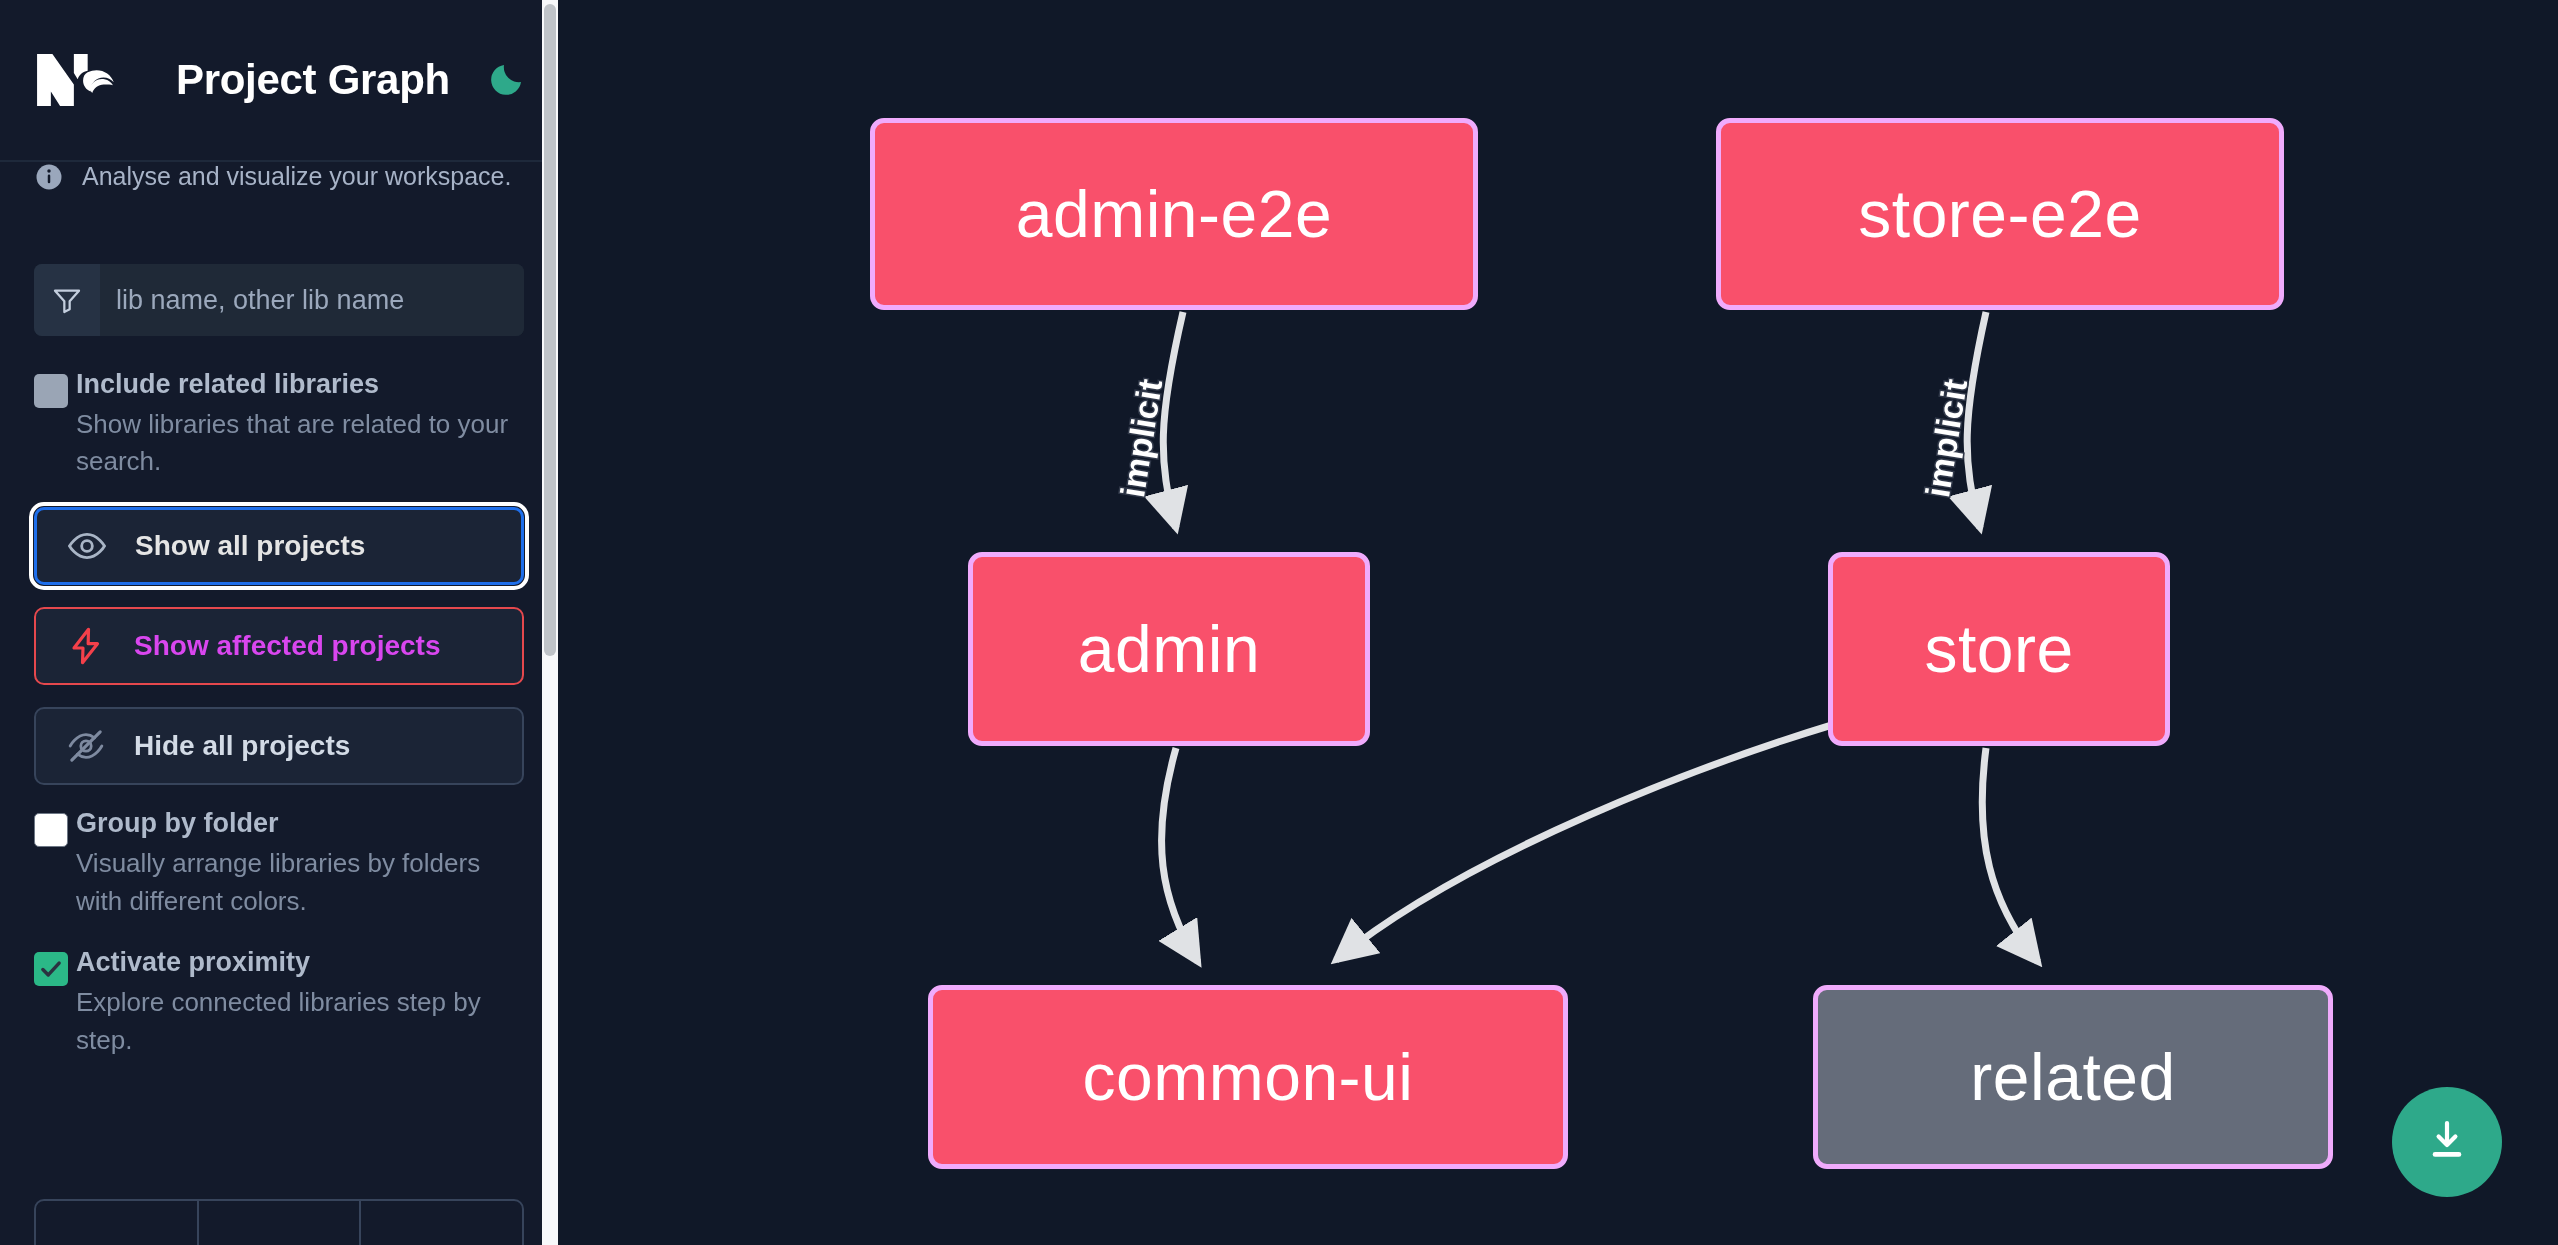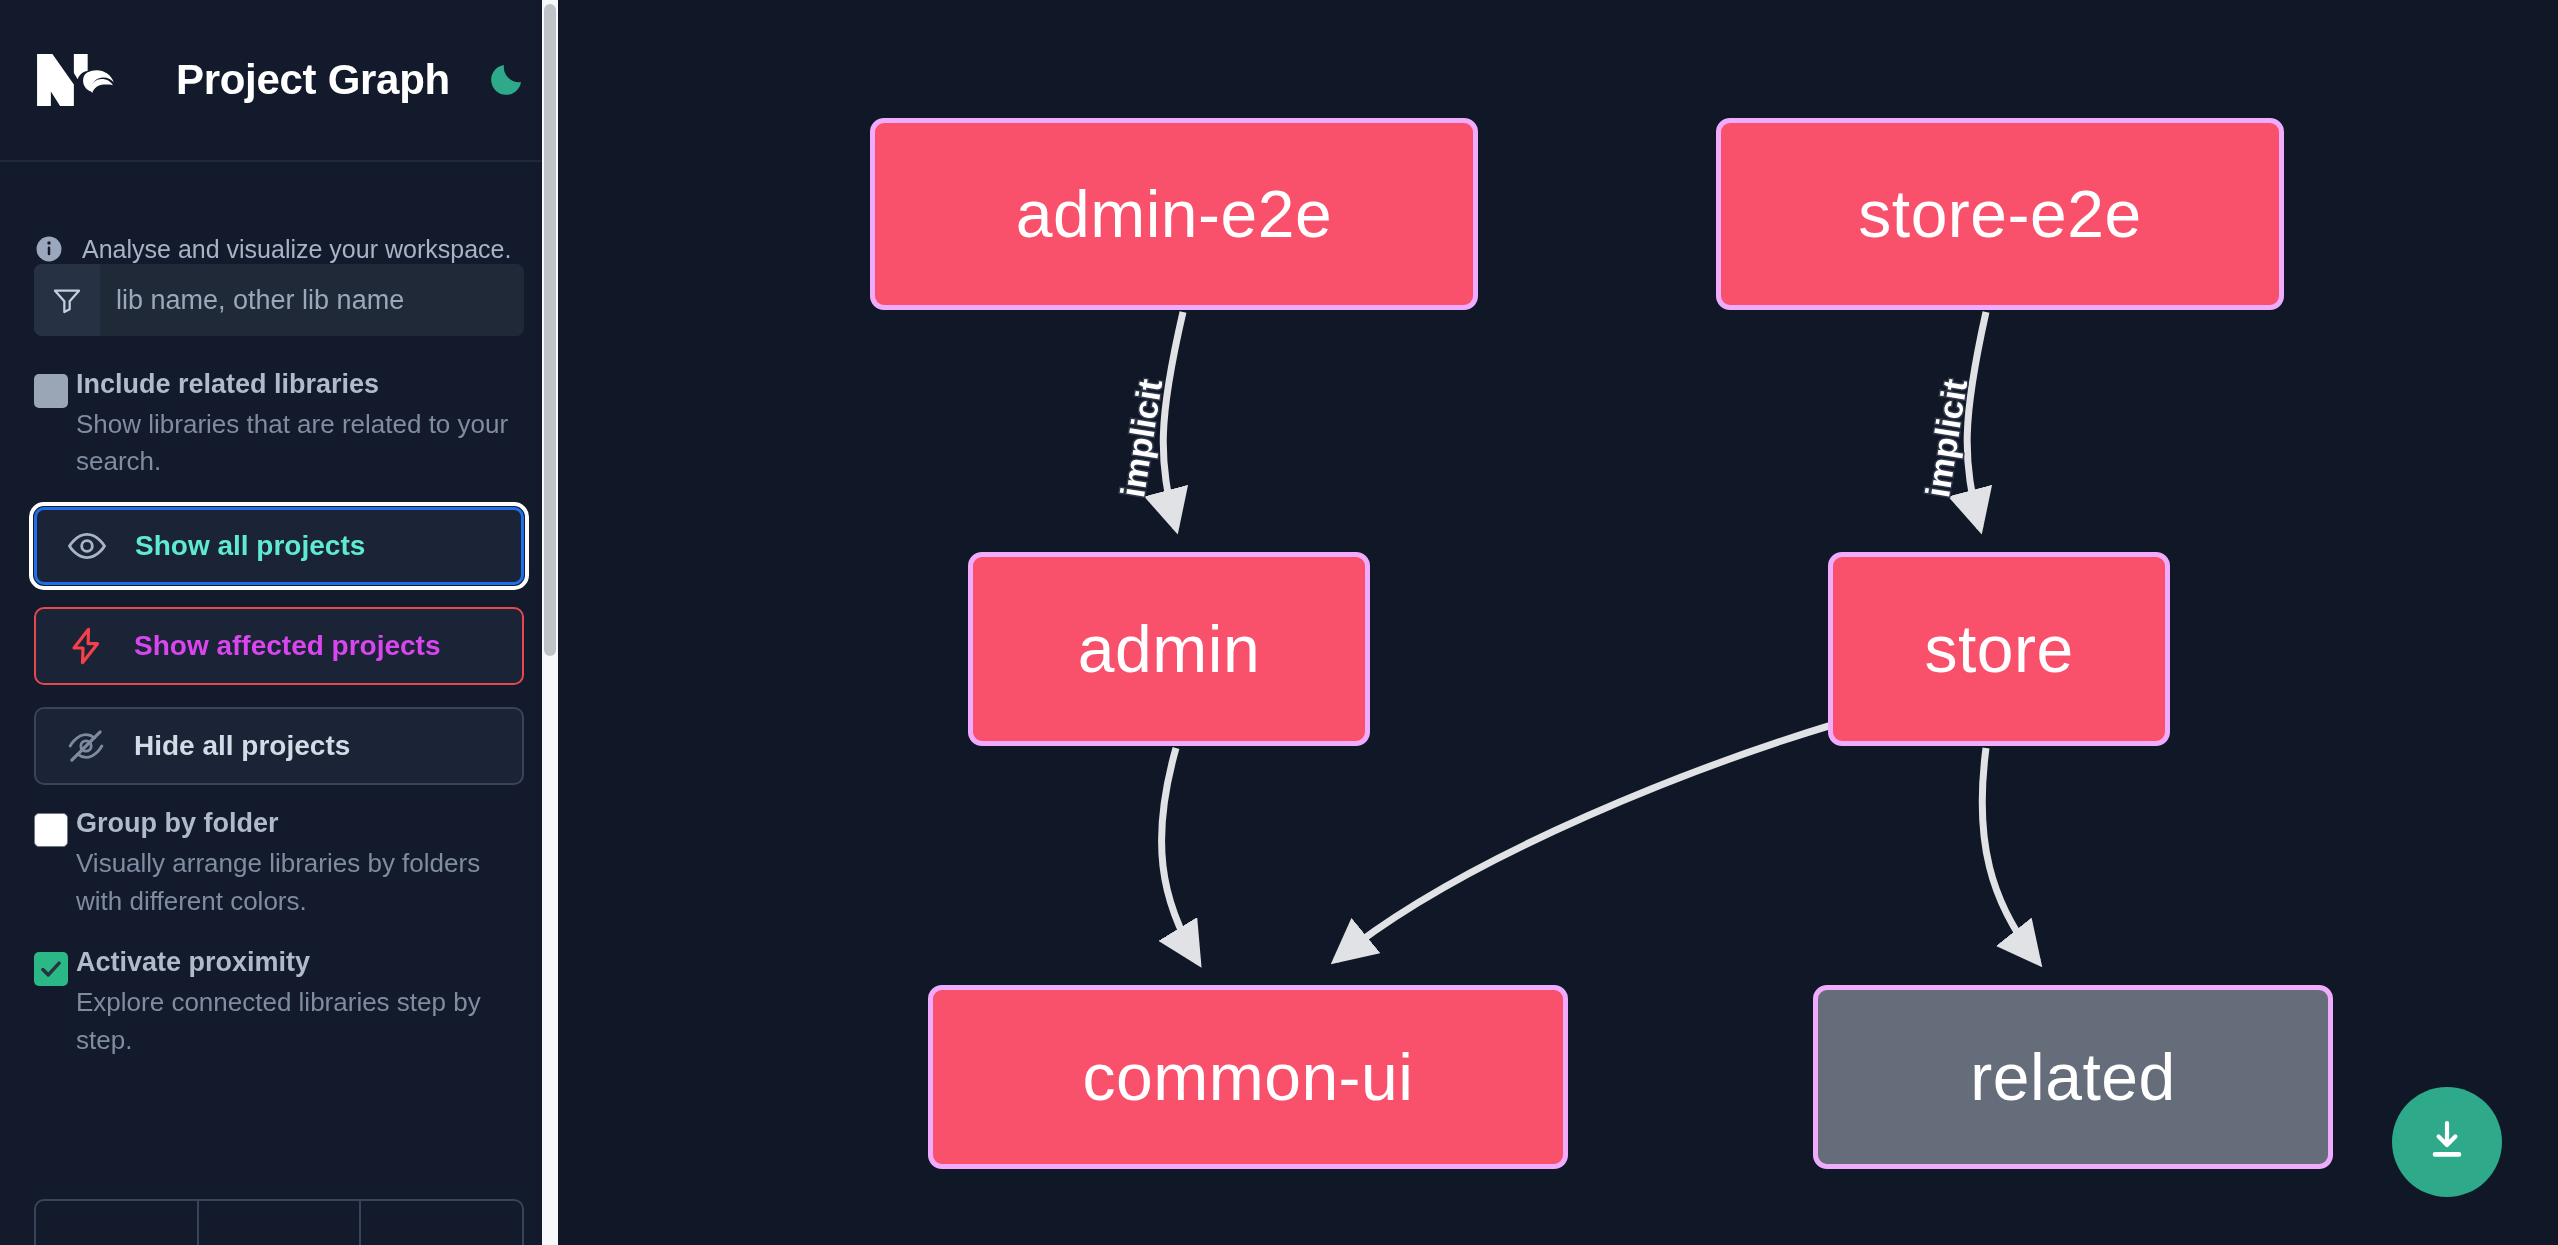--- a/index.html
+++ b/index.html
@@ -32,21 +32,21 @@
   }
   .moon-btn {
     margin-left: 36px; width: 44px; height: 44px;
     display: flex; align-items: center; justify-content: center;
     cursor: pointer;
   }
 
   .sb-body { padding: 0 34px; }
 
   .tagline-row {
-    display: flex; align-items: flex-end; gap: 18px;
+    display: flex; align-items: flex-start; gap: 18px;
     height: 102px;
   }
   .info-icon { width: 30px; height: 30px; flex: 0 0 30px; }
   .tagline-text { font-size: 25px; color: #A7B3C7; white-space: nowrap; }
 
   .filter-box {
     display: flex; align-items: stretch;
     height: 72px;
     background: #1F2937;
     border-radius: 8px;
@@ -98,21 +98,21 @@
     background: #1B2troops;
   }
   .btn { background: #1B2436; }
   .btn-label { font-size: 28px; font-weight: bold; white-space: nowrap; }
   #btn-show-all {
     border: 3px solid #1F6FEB;
     outline: 4px solid #FFFFFF;
     outline-offset: 1px;
     margin-top: 24px;
   }
-  #btn-show-all .btn-label { color: #5eead4; }
+  #btn-show-all .btn-label { color: #e5e5e5; }
   #btn-show-affected { border: 2px solid #E5484D; }
   #btn-show-affected .btn-label { color: #d946ef; }
   #btn-hide-all { border: 2px solid #37445B; }
   #btn-hide-all .btn-label { color: #D3DBE6; }
   .btn-icon { width: 44px; height: 44px; flex: 0 0 44px; display:flex; align-items:center; justify-content:center; }
 
   .seg-group {
     position: absolute;
     left: 34px; bottom: -24px;
     width: 490px; height: 70px;

